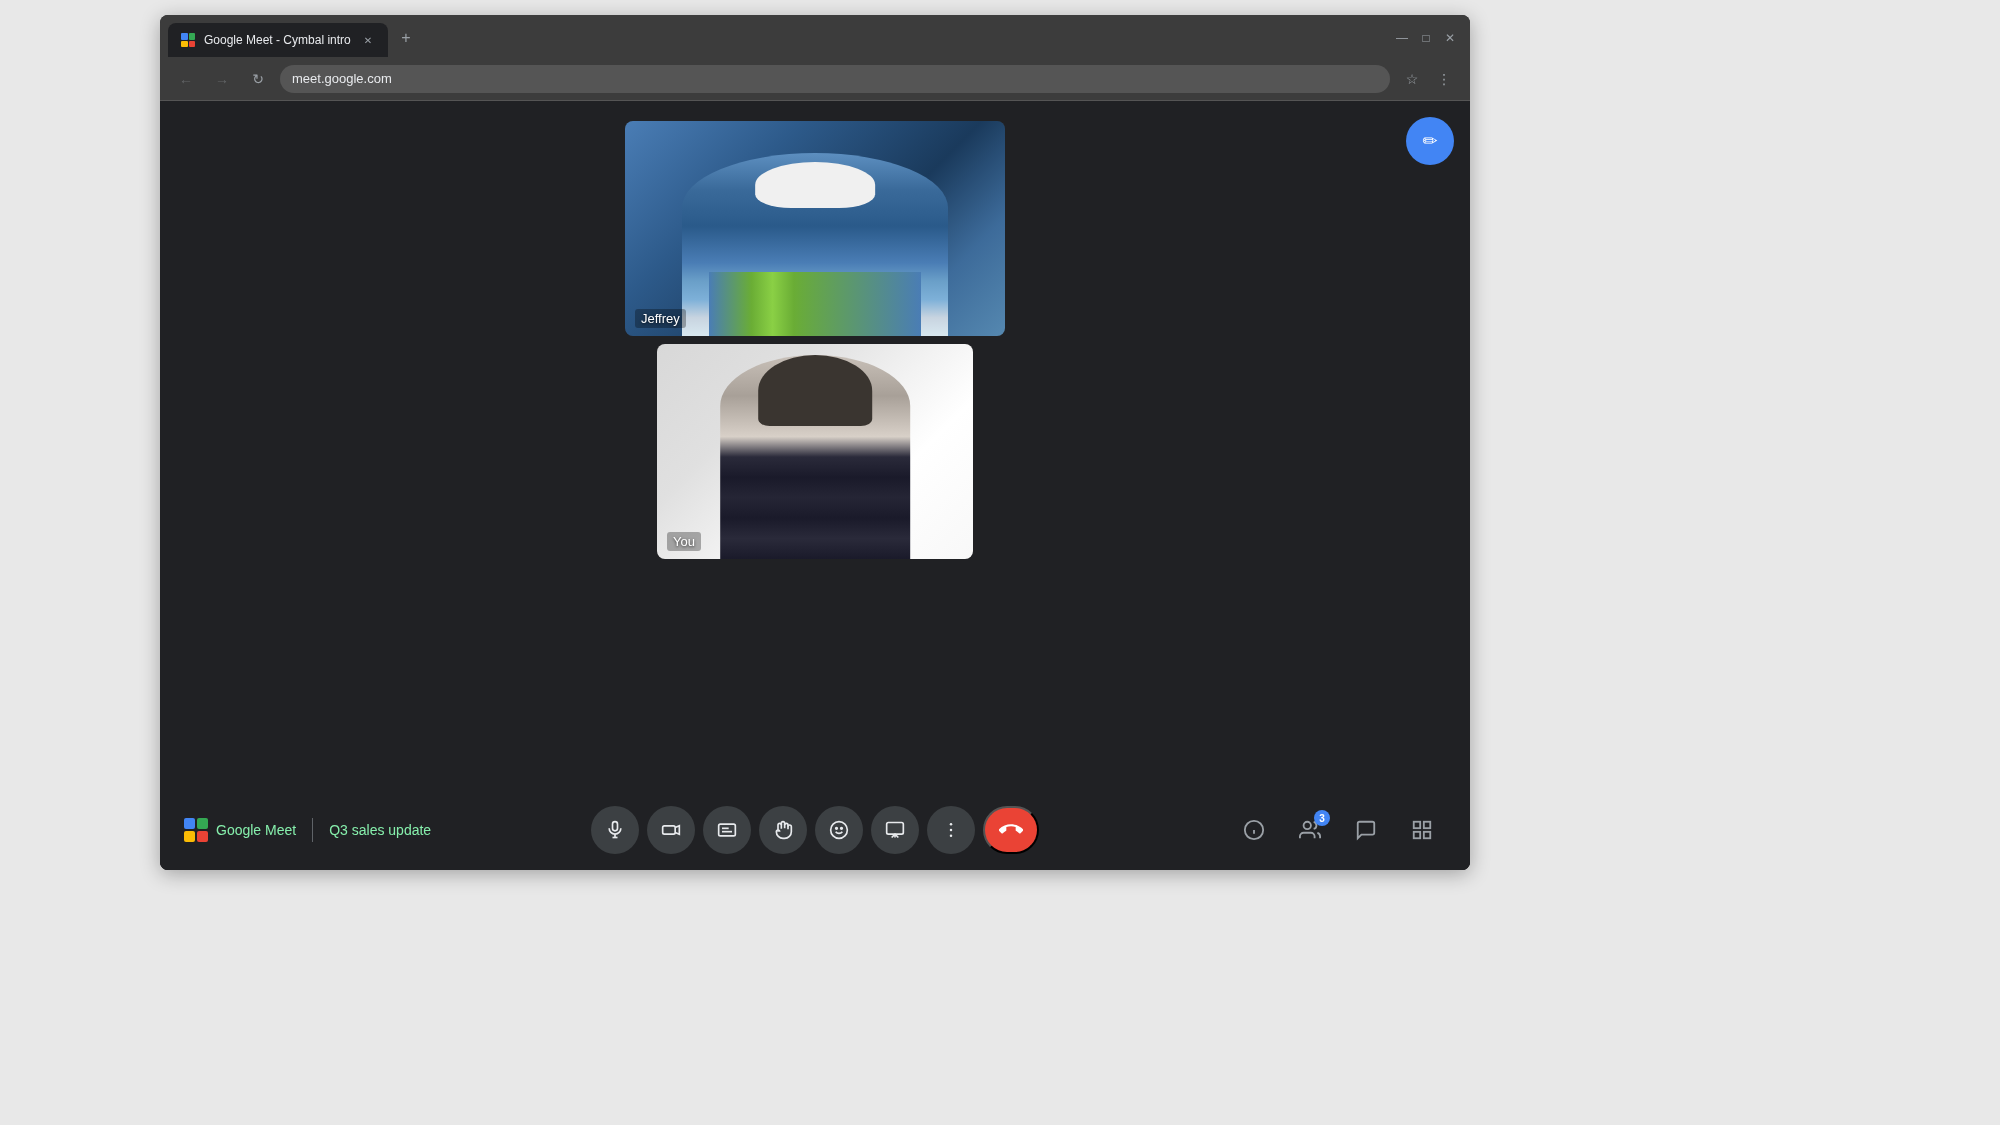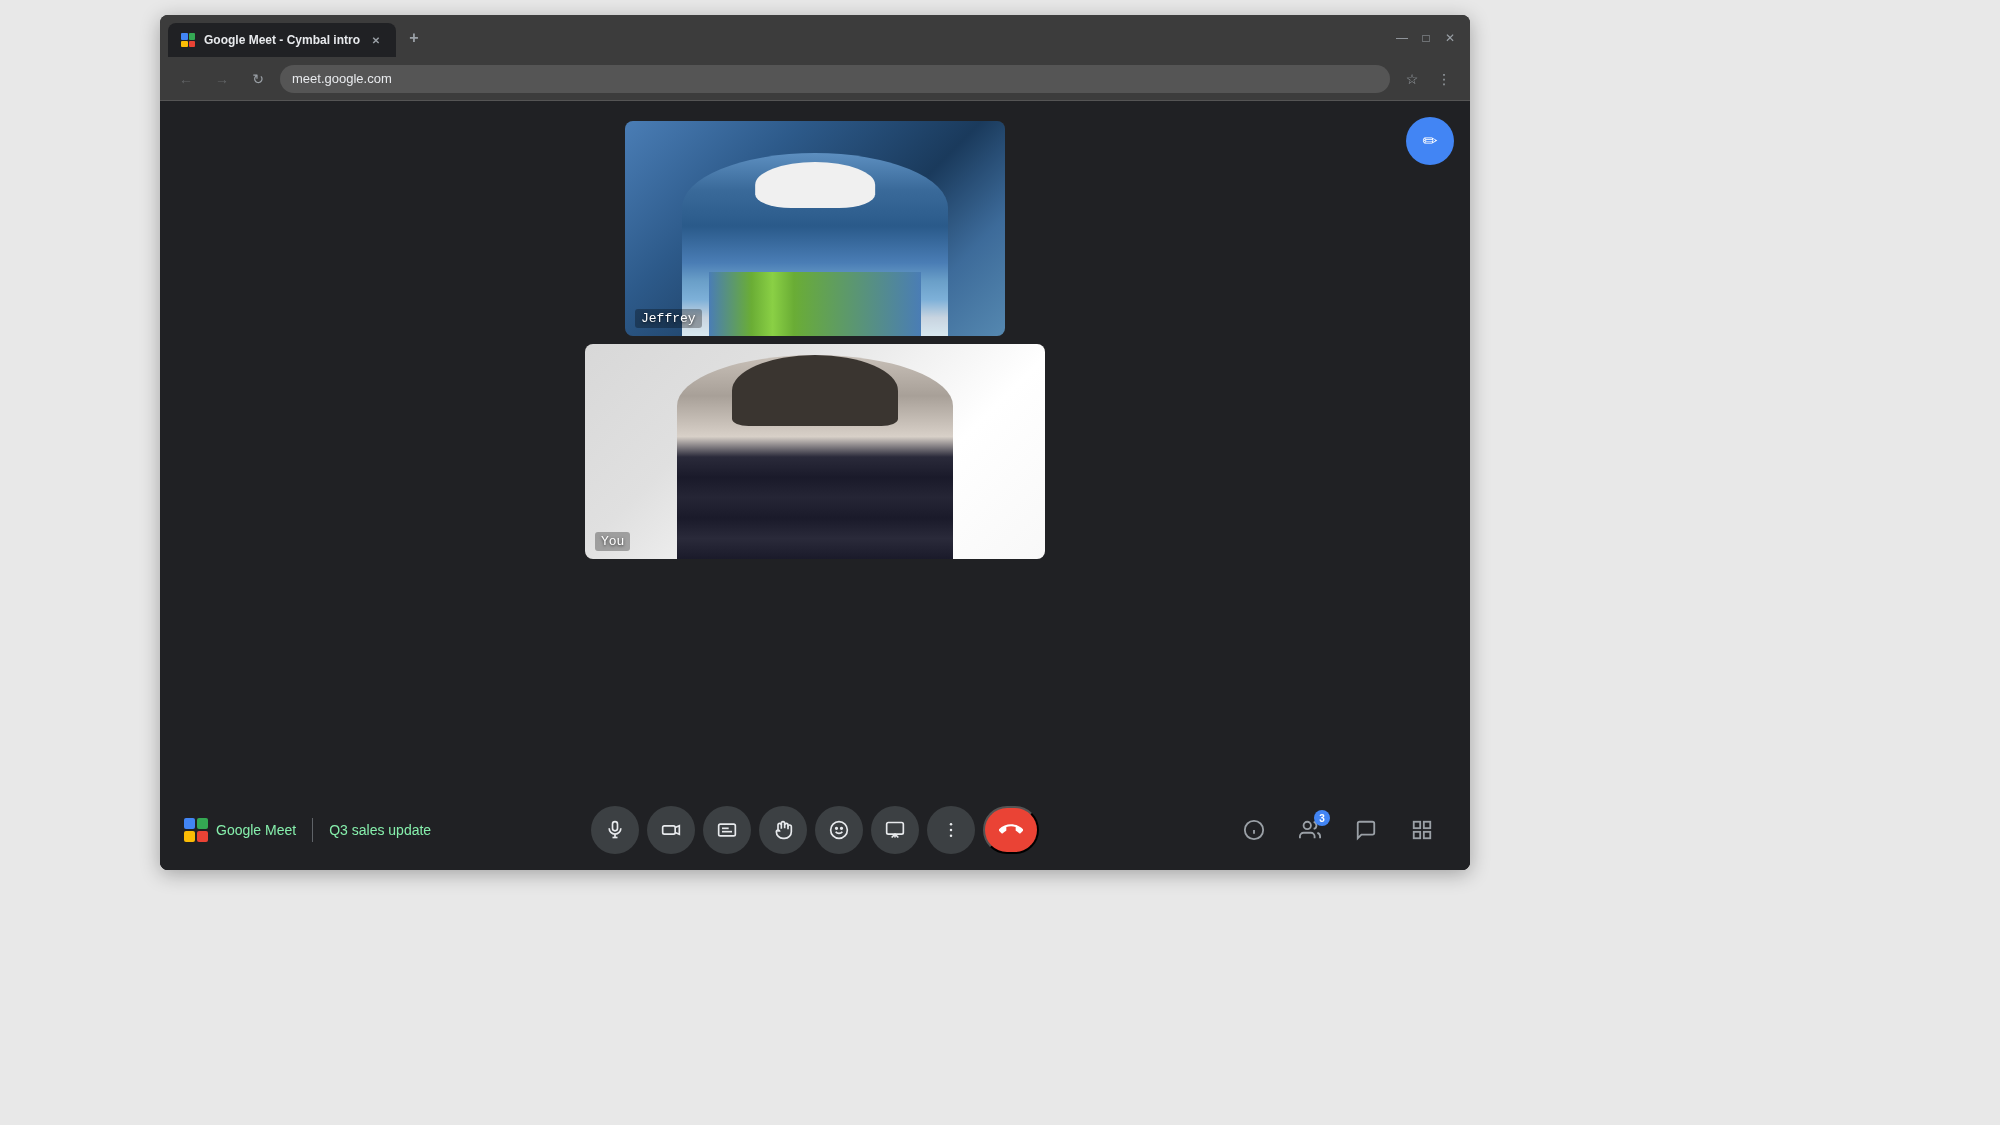--- a/index.html
+++ b/index.html
@@ -30,21 +30,20 @@
       display: flex;
       align-items: stretch;
       padding: 8px 8px 0 8px;
       gap: 0;
     }
 
     .tab-bar {
       display: flex;
       align-items: flex-end;
       flex: 1;
-      font-weight: bold;
     }
 
     .tab {
       background: #202124;
       border-radius: 8px 8px 0 0;
       height: 34px;
       display: flex;
       align-items: center;
       padding: 0 12px;
       gap: 8px;
@@ -207,21 +206,20 @@
     }
 
     
     .video-grid {
       display: flex;
       flex-direction: column;
       align-items: center;
       gap: 8px;
       width: 100%;
       margin-top: 0;
-      font-family: Liberation Mono, monospace;
     }
 
     .video-row {
       display: flex;
       gap: 8px;
       justify-content: center;
     }
 
     .video-tile {
       border-radius: 8px;
@@ -229,21 +227,21 @@
       position: relative;
       background: #2d2d2d;
     }
 
     .video-tile-top {
       width: 380px;
       height: 215px;
     }
 
     .video-tile-bottom {
-      width: 460px;
+      width: 316px;
       height: 215px;
     }
 
     
     .video-jeffrey {
       background: linear-gradient(135deg, #4a7db5 0%, #2d5a8a 30%, #1a3a5c 60%, #3d6b9a 80%, #5588b0 100%);
       width: 100%;
       height: 100%;
       position: relative;
     }

